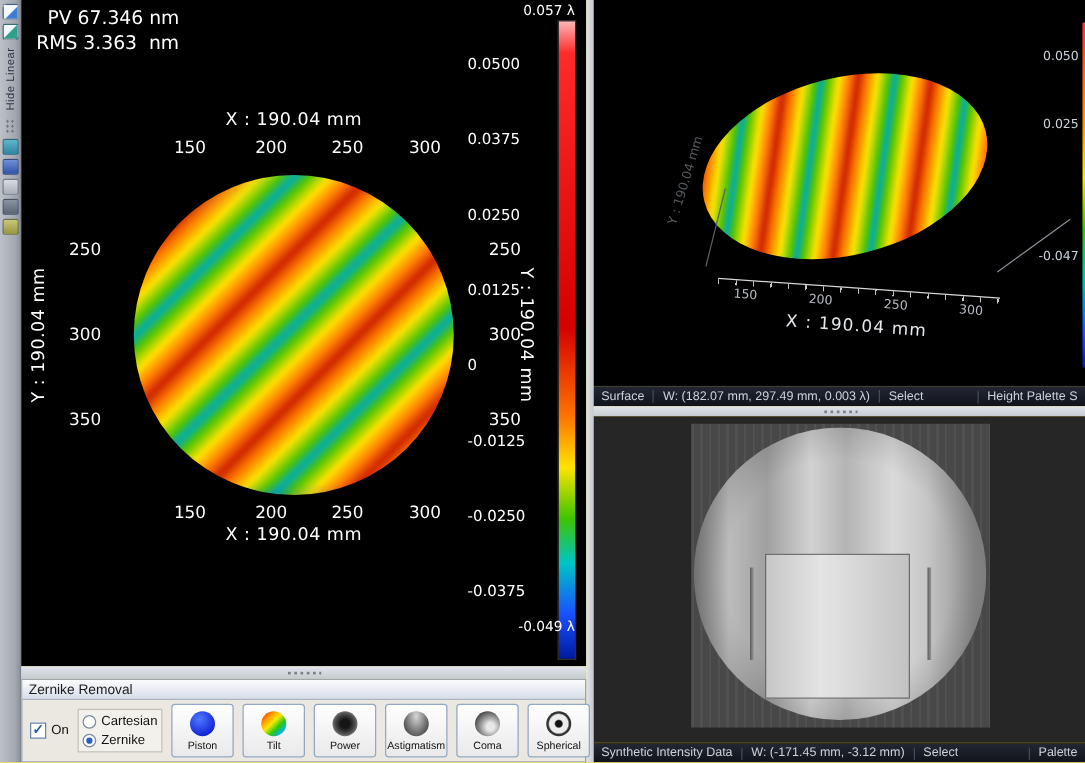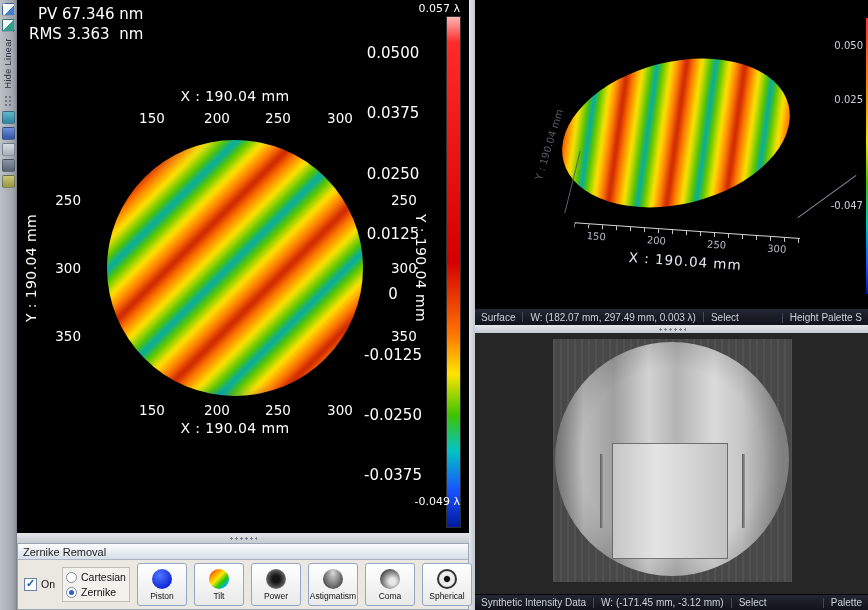--- a/index.html
+++ b/index.html
@@ -30,21 +30,21 @@
   .yttl{position:absolute;white-space:nowrap;font-size:14px;letter-spacing:.4px}
   .disk{position:absolute;border-radius:50%;overflow:hidden}
   .disk-str{position:absolute;inset:-24px;filter:blur(1.5px);
     background:
       linear-gradient(160deg,rgba(0,200,255,.28),transparent 22%),
       linear-gradient(0deg,rgba(0,70,255,.55),transparent 11%),
       repeating-linear-gradient(135deg,#cc2200 0px,#ff7a00 10px,#ffe400 22px,#50c400 34px,#00aab4 42px,#50c400 50px,#ffe400 62px,#ff7a00 74px,#cc2200 84px)}
   .cbar{position:absolute;left:429px;top:16px;width:15px;height:512px;border:1px solid #303030;
     background:linear-gradient(180deg,#ffb6b6 0%,#ff2a2a 5%,#d40000 48%,#ff7300 62%,#ffe400 70%,#3ec400 78%,#00c4c4 85%,#1a50ff 93%,#001a9e 100%)}
   .cbmax{position:absolute;left:353px;width:90px;text-align:right;font-size:11px}
-  .cbtk{position:absolute;left:343px;width:66px;text-align:center;font-size:15px}
+  .cbtk{position:absolute;left:357px;width:66px;text-align:left;font-size:12px}
 
   
   .vsplit{position:absolute;left:469px;top:0;width:6px;height:610px;background:linear-gradient(90deg,#e2e5ea,#c3c8cf)}
   .hsplit{position:absolute;background:linear-gradient(#e2e5ea,#c6cbd2);display:flex;align-items:center;justify-content:center}
   .dots{width:28px;height:5px;background-image:radial-gradient(circle,#7a7e86 1px,transparent 1.3px);background-size:5px 5px}
 
   
   .disk3{position:absolute;left:85px;top:62px;width:232px;height:142px;transform:rotate(-14deg);border-radius:50%;overflow:hidden}
   .disk3-str{position:absolute;inset:-30px;filter:blur(1.2px);
     background:repeating-linear-gradient(112deg,#cc2200 0px,#ff7a00 7px,#ffe400 15px,#50c400 24px,#00aab4 29px,#50c400 34px,#ffe400 43px,#ff7a00 51px,#cc2200 58px)}

